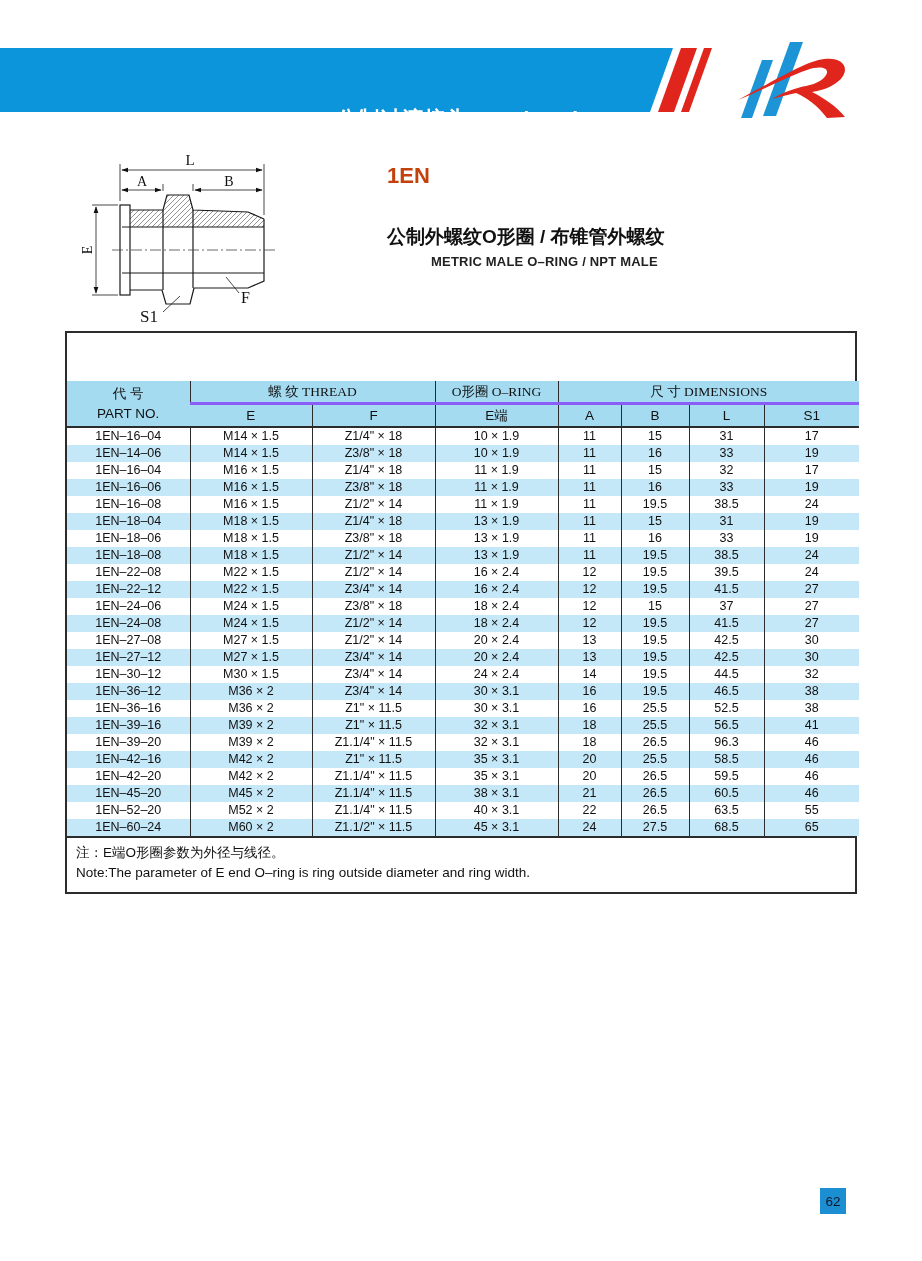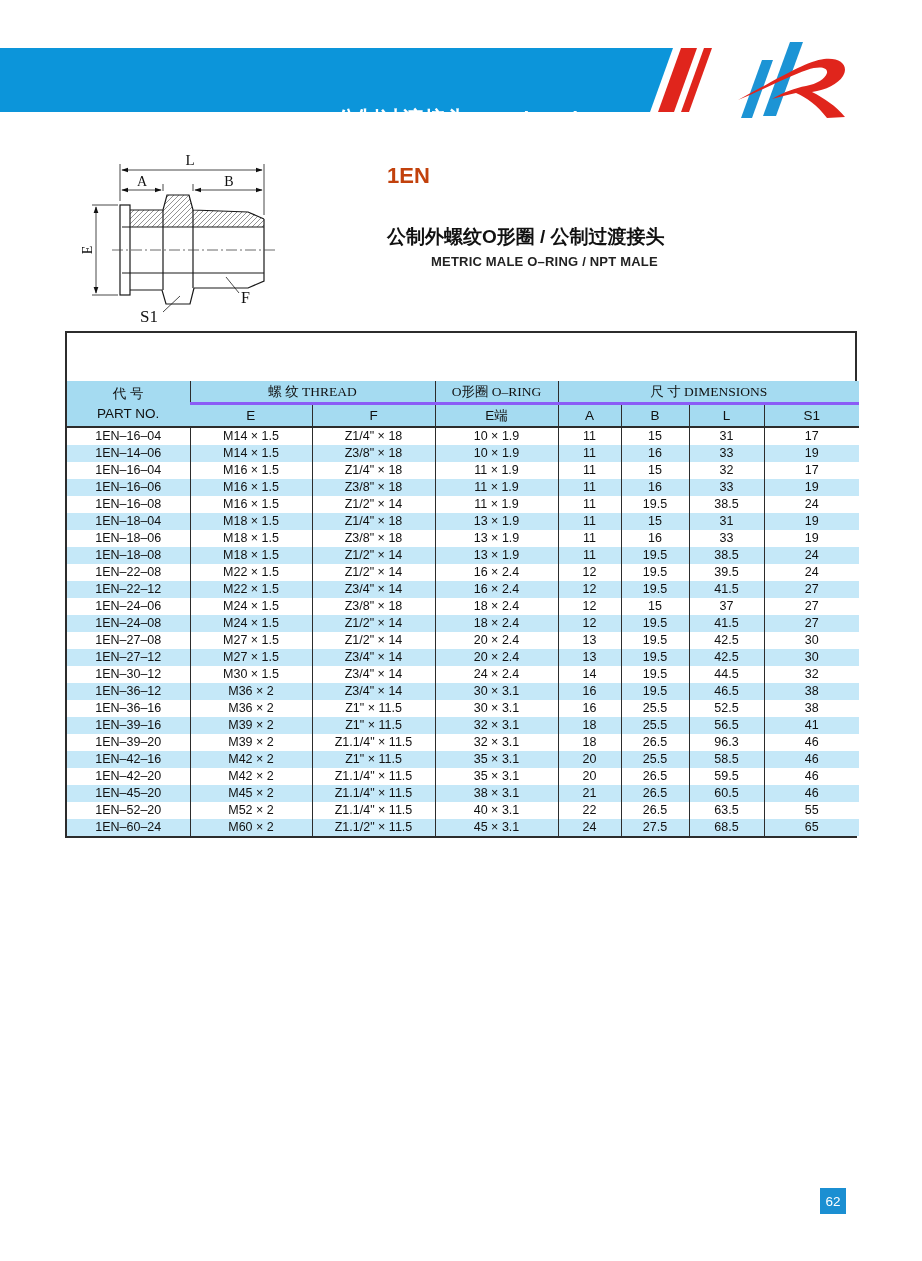--- a/index.html
+++ b/index.html
@@ -39,21 +39,21 @@
   .spec-table th.partno div{line-height:20px;}
   .spec-table tbody td{height:17px;line-height:17px;font-size:12.5px;background:#ffffff;}
   .spec-table tbody tr.stripe td{background:#c5e8f8;}
   .note{
     border-top:2.5px solid #2c2c2c;padding:5px 9px 8px;text-align:left;
     font-size:13.5px;line-height:1.5;color:#111;background:#fff;
   }
   
   .page-badge{
     position:absolute;left:820px;top:1188px;width:26px;height:26px;
-    background:#1b8fd2;color:#ffffff;font-size:13.5px;
+    background:#1b8fd2;color:#0f172a;font-size:13.5px;
     display:flex;align-items:center;justify-content:center;
   }
 </style>
 </head>
 <body>
 
 <svg class="header-svg" width="922" height="140" viewBox="0 0 922 140">
   <polygon points="0,48 673,48 650,112 0,112" fill="#0c95da"></polygon>
   <g>
     <polygon points="681,48 697,48 674,112 658,112" fill="#e0251c"></polygon>
@@ -71,21 +71,21 @@
              C787,95 779,97 772,99
              C784,92 795,88 806,86
              C817,84 825,79 827,73
              C828,67 819,66 807,70
              C787,77 762,90 738,100 Z" fill="#e0251c"></path>
   </g>
 </svg>
 <div class="banner-title">公制过渡接头 Metric Adapters</div>
 
 <div class="model">1EN</div>
-<div class="title-zh">公制外螺纹O形圈 / 公制过渡接头</div>
+<div class="title-zh">公制外螺纹O形圈 / 布锥管外螺纹</div>
 <div class="title-en">METRIC MALE O–RING / NPT MALE</div>
 
 <svg class="drawing" width="270" height="190" viewBox="0 0 270 190">
   <defs>
     <pattern id="hatch" width="5" height="5" patternUnits="userSpaceOnUse">
       <path d="M0,5 L5,0" stroke="#666" stroke-width="0.7"></path>
     </pattern>
     <marker id="arr" viewBox="0 0 10 10" refX="9" refY="5" markerWidth="9" markerHeight="9" orient="auto-start-reverse">
       <path d="M0,1.5 L10,5 L0,8.5 Z" fill="#111"></path>
     </marker>
@@ -404,15 +404,19 @@
           <td>M60 × 2</td>
           <td>Z1.1/2" × 11.5</td>
           <td>45 × 3.1</td>
           <td>24</td>
           <td>27.5</td>
           <td>68.5</td>
           <td>65</td>
         </tr>
       </tbody>
   </table>
+  <div class="note">
+    <div>注：E端O形圈参数为外径与线径。</div>
+    <div>Note:The parameter of E end O–ring is ring outside diameter and ring width.</div>
+  </div>
 </div>
 
 <div class="page-badge">62</div>
 
 </body></html>

